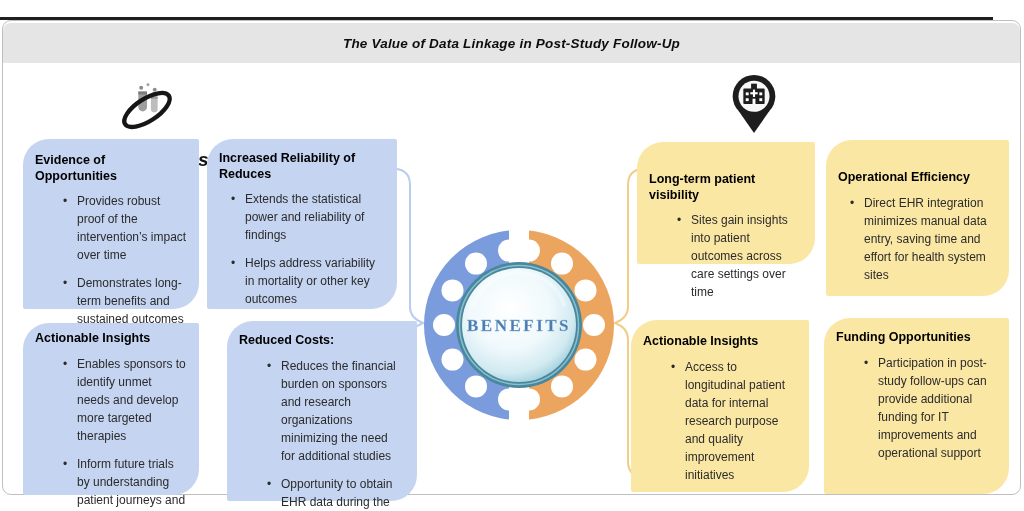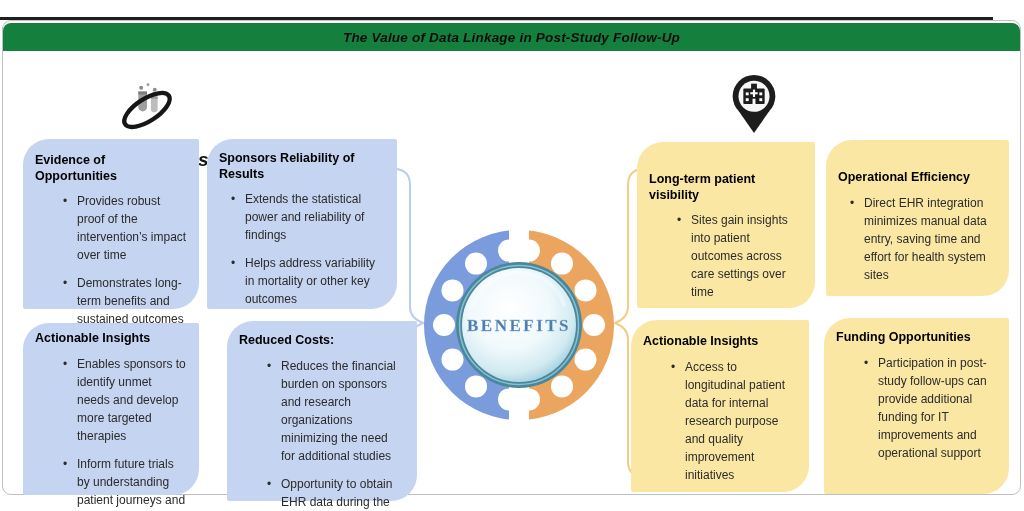--- a/index.html
+++ b/index.html
@@ -5,21 +5,21 @@
   * { margin:0; padding:0; box-sizing:border-box; }
   html,body { background:#ffffff; }
   body { font-family:"Liberation Sans", sans-serif; }
   .page { position:relative; width:1024px; height:511px; background:#ffffff; overflow:hidden; }
 
   .top-line { position:absolute; left:0; top:17px; width:993px; height:3px; background:#1f1f1f; }
 
   .card { position:absolute; left:2px; top:20px; width:1019px; height:475px;
           background:#ffffff; border:1px solid #bfbfbf; border-radius:9px; }
 
-  .title-bar { position:absolute; left:0; top:2px; width:100%; height:28px; background:#15803d;
+  .title-bar { position:absolute; left:0; top:2px; width:100%; height:40px; background:#e5e5e5;
                border-radius:8px 8px 0 0; display:flex; align-items:center; justify-content:center;text-align:center; }
   .title-bar span { font-size:13.5px; font-weight:bold; font-style:italic; color:#0d0d0d; letter-spacing:.2px; }
 
   .canvas { position:absolute; left:0; top:26px; width:100%; height:449px; }
 
   .group-header { position:absolute; display:flex; align-items:center; gap:10px;flex-direction:column; }
   .group-header.sponsors { left:82px; top:30px; }
   .group-header.sites    { left:710px; top:26px; }
   .group-title { font-size:19px; font-weight:bold; font-style:italic; color:#141414; }
   .hdr-icon { display:inline-block; line-height:0; }
@@ -143,21 +143,21 @@
 
       <div class="box blue" style="left:20px; top:92px; width:176px; height:170px; padding-top:14px;">
         <div class="box-heading">Evidence of Opportunities</div>
         <ul class="bullets indent-lg">
           <li>Provides robust proof of the intervention’s impact over time</li>
           <li>Demonstrates long-term benefits and sustained outcomes</li>
         </ul>
       </div>
 
       <div class="box blue" style="left:204px; top:92px; width:190px; height:170px; padding-top:12px;">
-        <div class="box-heading">Sponsors Reliability of Results</div>
+        <div class="box-heading">Increased Reliability of Reduces</div>
         <ul class="bullets indent-sm">
           <li>Extends the statistical power and reliability of findings</li>
           <li>Helps address variability in mortality or other key outcomes</li>
         </ul>
       </div>
 
       <div class="box blue" style="left:20px; top:276px; width:176px; height:172px; padding-top:8px;">
         <div class="box-heading">Actionable Insights</div>
         <ul class="bullets indent-lg">
           <li>Enables sponsors to identify unmet needs and develop more targeted therapies</li>
@@ -166,21 +166,21 @@
       </div>
 
       <div class="box blue" style="left:204px; top:274px; width:190px; height:180px; padding-top:12px;margin-left:20px;">
         <div class="box-heading">Reduced Costs:</div>
         <ul class="bullets indent-lg">
           <li>Reduces the financial burden on sponsors and research organizations minimizing the need for additional studies</li>
           <li>Opportunity to obtain EHR data during the study</li>
         </ul>
       </div>
 
-      <div class="box yellow" style="left:634px; top:95px; width:178px; height:166px; padding-top:30px;">
+      <div class="box yellow" style="left:634px; top:95px; width:178px; height:122px; padding-top:30px;">
         <div class="box-heading">Long-term patient visibility</div>
         <ul class="bullets indent-lg">
           <li>Sites gain insights into patient outcomes across care settings over time</li>
         </ul>
       </div>
 
       <div class="box yellow" style="left:823px; top:93px; width:183px; height:156px; padding-top:30px;">
         <div class="box-heading">Operational Efficiency</div>
         <ul class="bullets indent-sm">
           <li>Direct EHR integration minimizes manual data entry, saving time and effort for health system sites</li>

